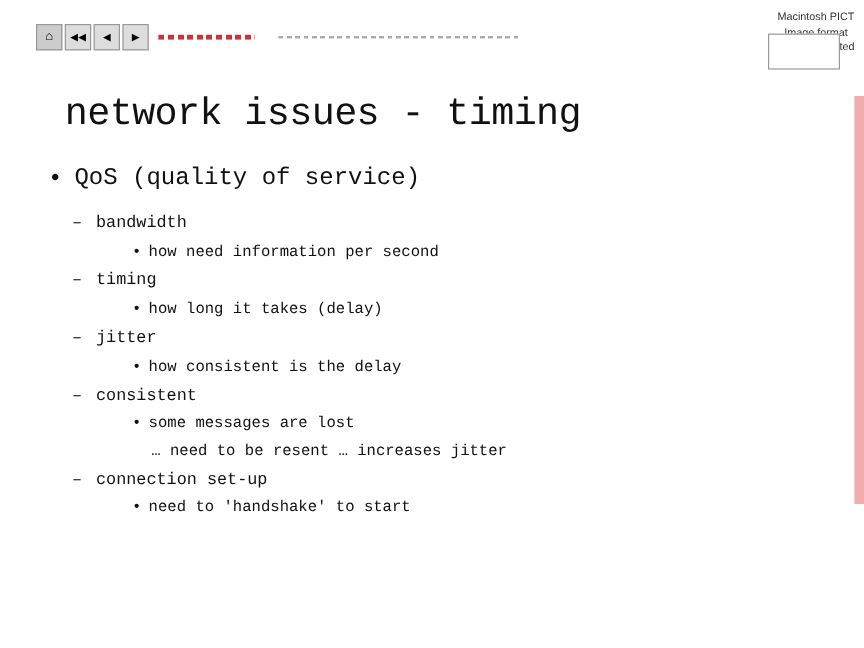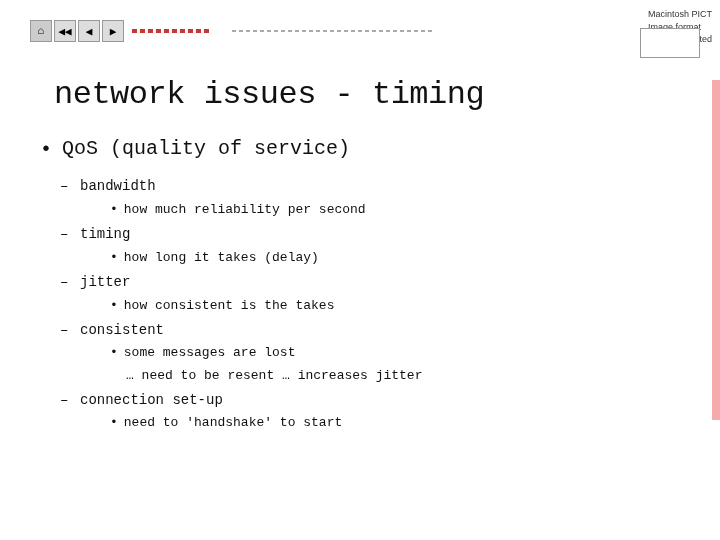--- a/index.html
+++ b/index.html
@@ -80,21 +80,21 @@
         transparent 4px,
         transparent 7px
       );
     }
 
     
     .pict-notice {
       position: absolute;
       top: 8px;
       right: 8px;
-      text-align: left;
+      text-align: center;
       font-family: Geneva, Arial, sans-serif;
       font-size: 9px;
       color: #333;
       line-height: 1.4;
     }
 
     
     .right-bar {
       position: absolute;
       right: 0;
@@ -234,21 +234,21 @@
 
     <ul class="sub-list">
 
       <li class="sub-item">
         <span class="sub-item-dash">–</span>
         <div>
           <span>bandwidth</span>
           <ul class="sub-sub-list">
             <li class="sub-sub-item">
               <span class="sub-sub-dot">•</span>
-              <span>how much reliability per second</span>
+              <span>how need information per second</span>
             </li>
           </ul>
         </div>
       </li>
 
       <li class="sub-item">
         <span class="sub-item-dash">–</span>
         <div>
           <span>timing</span>
           <ul class="sub-sub-list">
@@ -260,21 +260,21 @@
         </div>
       </li>
 
       <li class="sub-item">
         <span class="sub-item-dash">–</span>
         <div>
           <span>jitter</span>
           <ul class="sub-sub-list">
             <li class="sub-sub-item">
               <span class="sub-sub-dot">•</span>
-              <span>how consistent is the takes</span>
+              <span>how consistent is the delay</span>
             </li>
           </ul>
         </div>
       </li>
 
       <li class="sub-item">
         <span class="sub-item-dash">–</span>
         <div>
           <span>consistent</span>
           <ul class="sub-sub-list">

